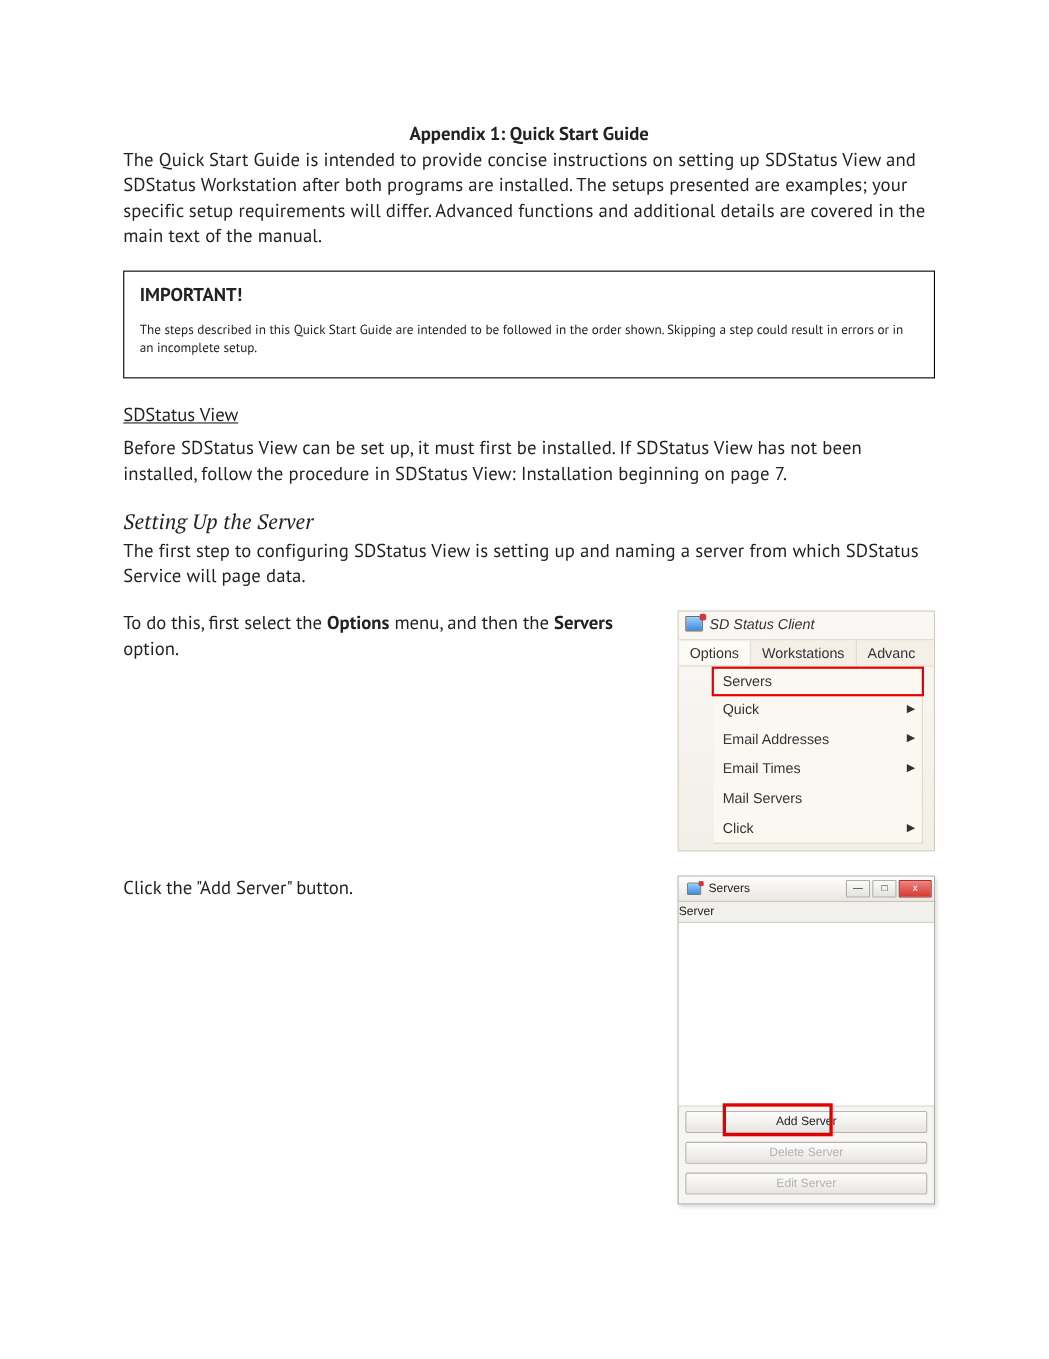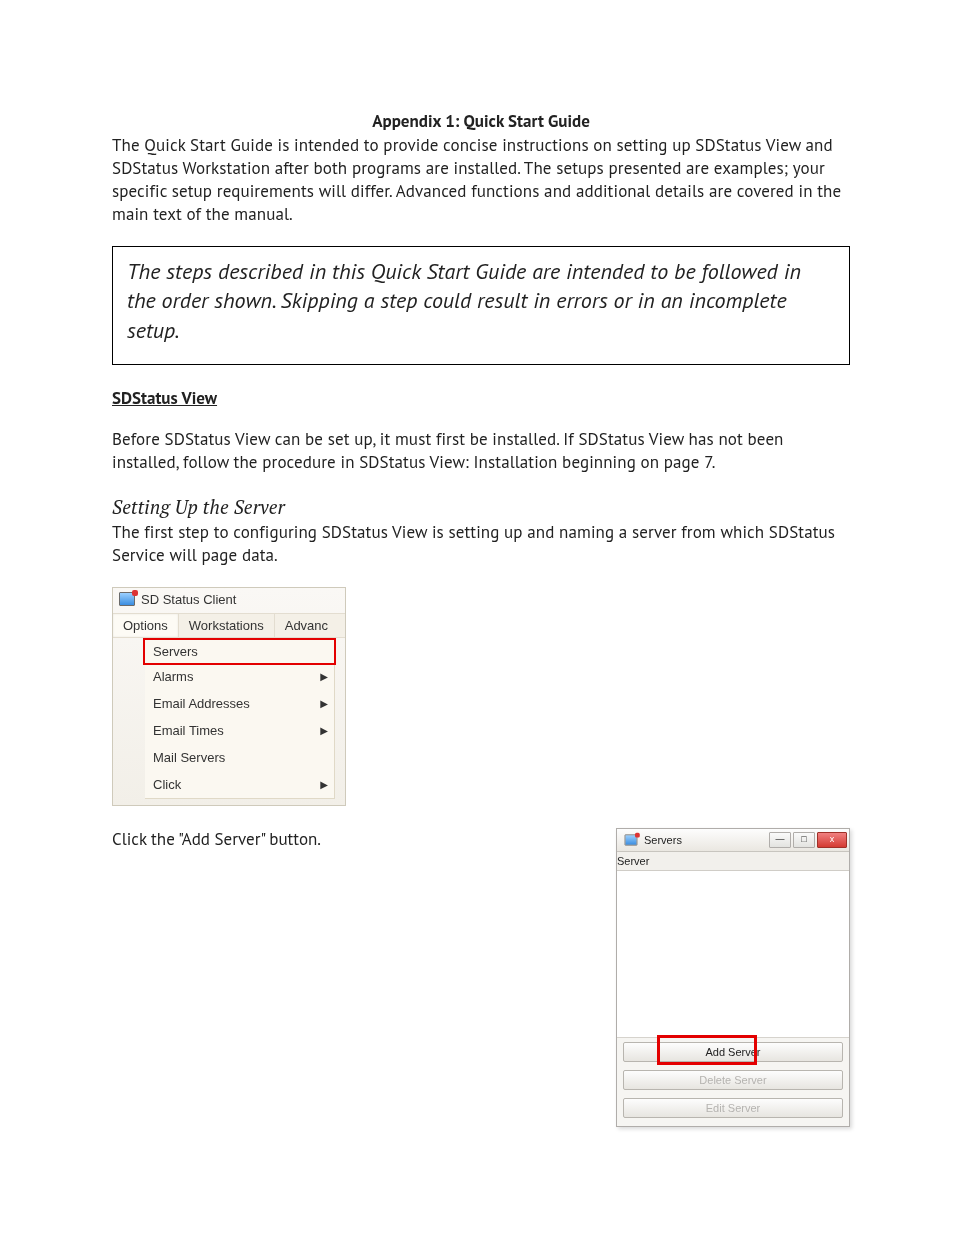--- a/index.html
+++ b/index.html
@@ -31,29 +31,27 @@
     border: 1.5px solid #000;
     padding: 10px 14px 18px 14px;
     margin-bottom: 22px;
   }
   .important-title {
     font-weight: 700;
     font-size: 17px;
     margin-bottom: 14px;
   }
   .important-text {
-    font-size: 22px;
+    font-size: 12px;
     line-height: 1.35;
-    font-style: italic;
   }
   .underline {
     text-decoration: underline;
     font-size: 17px;
-    margin-bottom: 19px;
-    font-weight: bold;
+    margin-bottom: 8px;
   }
   .italic-head {
     font-style: italic;
     font-size: 19px;
     margin-bottom: 2px;
     font-family: Georgia, "PT Serif", serif;
     letter-spacing: 0.2px;
   }
   .bold { font-weight: 700; }
 
@@ -76,20 +74,21 @@
     font-family: "Segoe UI", Tahoma, sans-serif;
     font-size: 12px;
     color: #333;
   }
   .shot1-title {
     display: flex;
     align-items: flex-start;
     gap: 6px;
     padding: 4px 6px 6px 6px;
     font-size: 13px;
+    font-style: italic;
   }
   .monitor-icon {
     width: 14px;
     height: 12px;
     background: linear-gradient(#9bd0ff, #3b8de0);
     border: 1px solid #6a6a6a;
     border-radius: 1px;
     position: relative;
   }
   .monitor-icon::after {
@@ -221,49 +220,53 @@
   }
 </style>
 </head>
 <body>
 
 <div class="page">
   <div class="heading1">Appendix 1: Quick Start Guide</div>
   <div class="para">The Quick Start Guide is intended to provide concise instructions on setting up SDStatus View and SDStatus Workstation after both programs are installed. The setups presented are examples; your specific setup requirements will differ. Advanced functions and additional details are covered in the main text of the manual.</div>
 
   <div class="important-box">
+    <div class="important-title">IMPORTANT!</div>
     <div class="important-text">The steps described in this Quick Start Guide are intended to be followed in the order shown. Skipping a step could result in errors or in an incomplete setup.</div>
   </div>
 
   <div class="underline">SDStatus View</div>
   <div class="para">Before SDStatus View can be set up, it must first be installed. If SDStatus View has not been installed, follow the procedure in SDStatus View: Installation beginning on page 7.</div>
 
   <div class="italic-head">Setting Up the Server</div>
   <div class="para">The first step to configuring SDStatus View is setting up and naming a server from which SDStatus Service will page data.</div>
 
   <div class="two-col">
+    <div class="left-text">
+      <span>To do this, first select the </span><span class="bold">Options</span><span> menu, and then the </span><span class="bold">Servers</span><span> option.</span>
+    </div>
 
     <div class="shot1">
       <div class="shot1-title">
         <span class="monitor-icon"></span>
         <span>SD Status Client</span>
       </div>
       <div class="menubar">
         <div class="menubar-item active">Options</div>
         <div class="menubar-item">Workstations</div>
         <div class="menubar-item" style="border-right:none">Advanc</div>
       </div>
       <div class="dropdown">
         <div class="red-box">
           <div class="drop-item" style="padding:0 4px 0 2px">
             <span>Servers</span>
           </div>
         </div>
         <div class="drop-item">
-          <span>Alarms</span>
+          <span>Quick</span>
           <span class="arrow-right">▶</span>
         </div>
         <div class="drop-item">
           <span>Email Addresses</span>
           <span class="arrow-right">▶</span>
         </div>
         <div class="drop-item">
           <span>Email Times</span>
           <span class="arrow-right">▶</span>
         </div>

